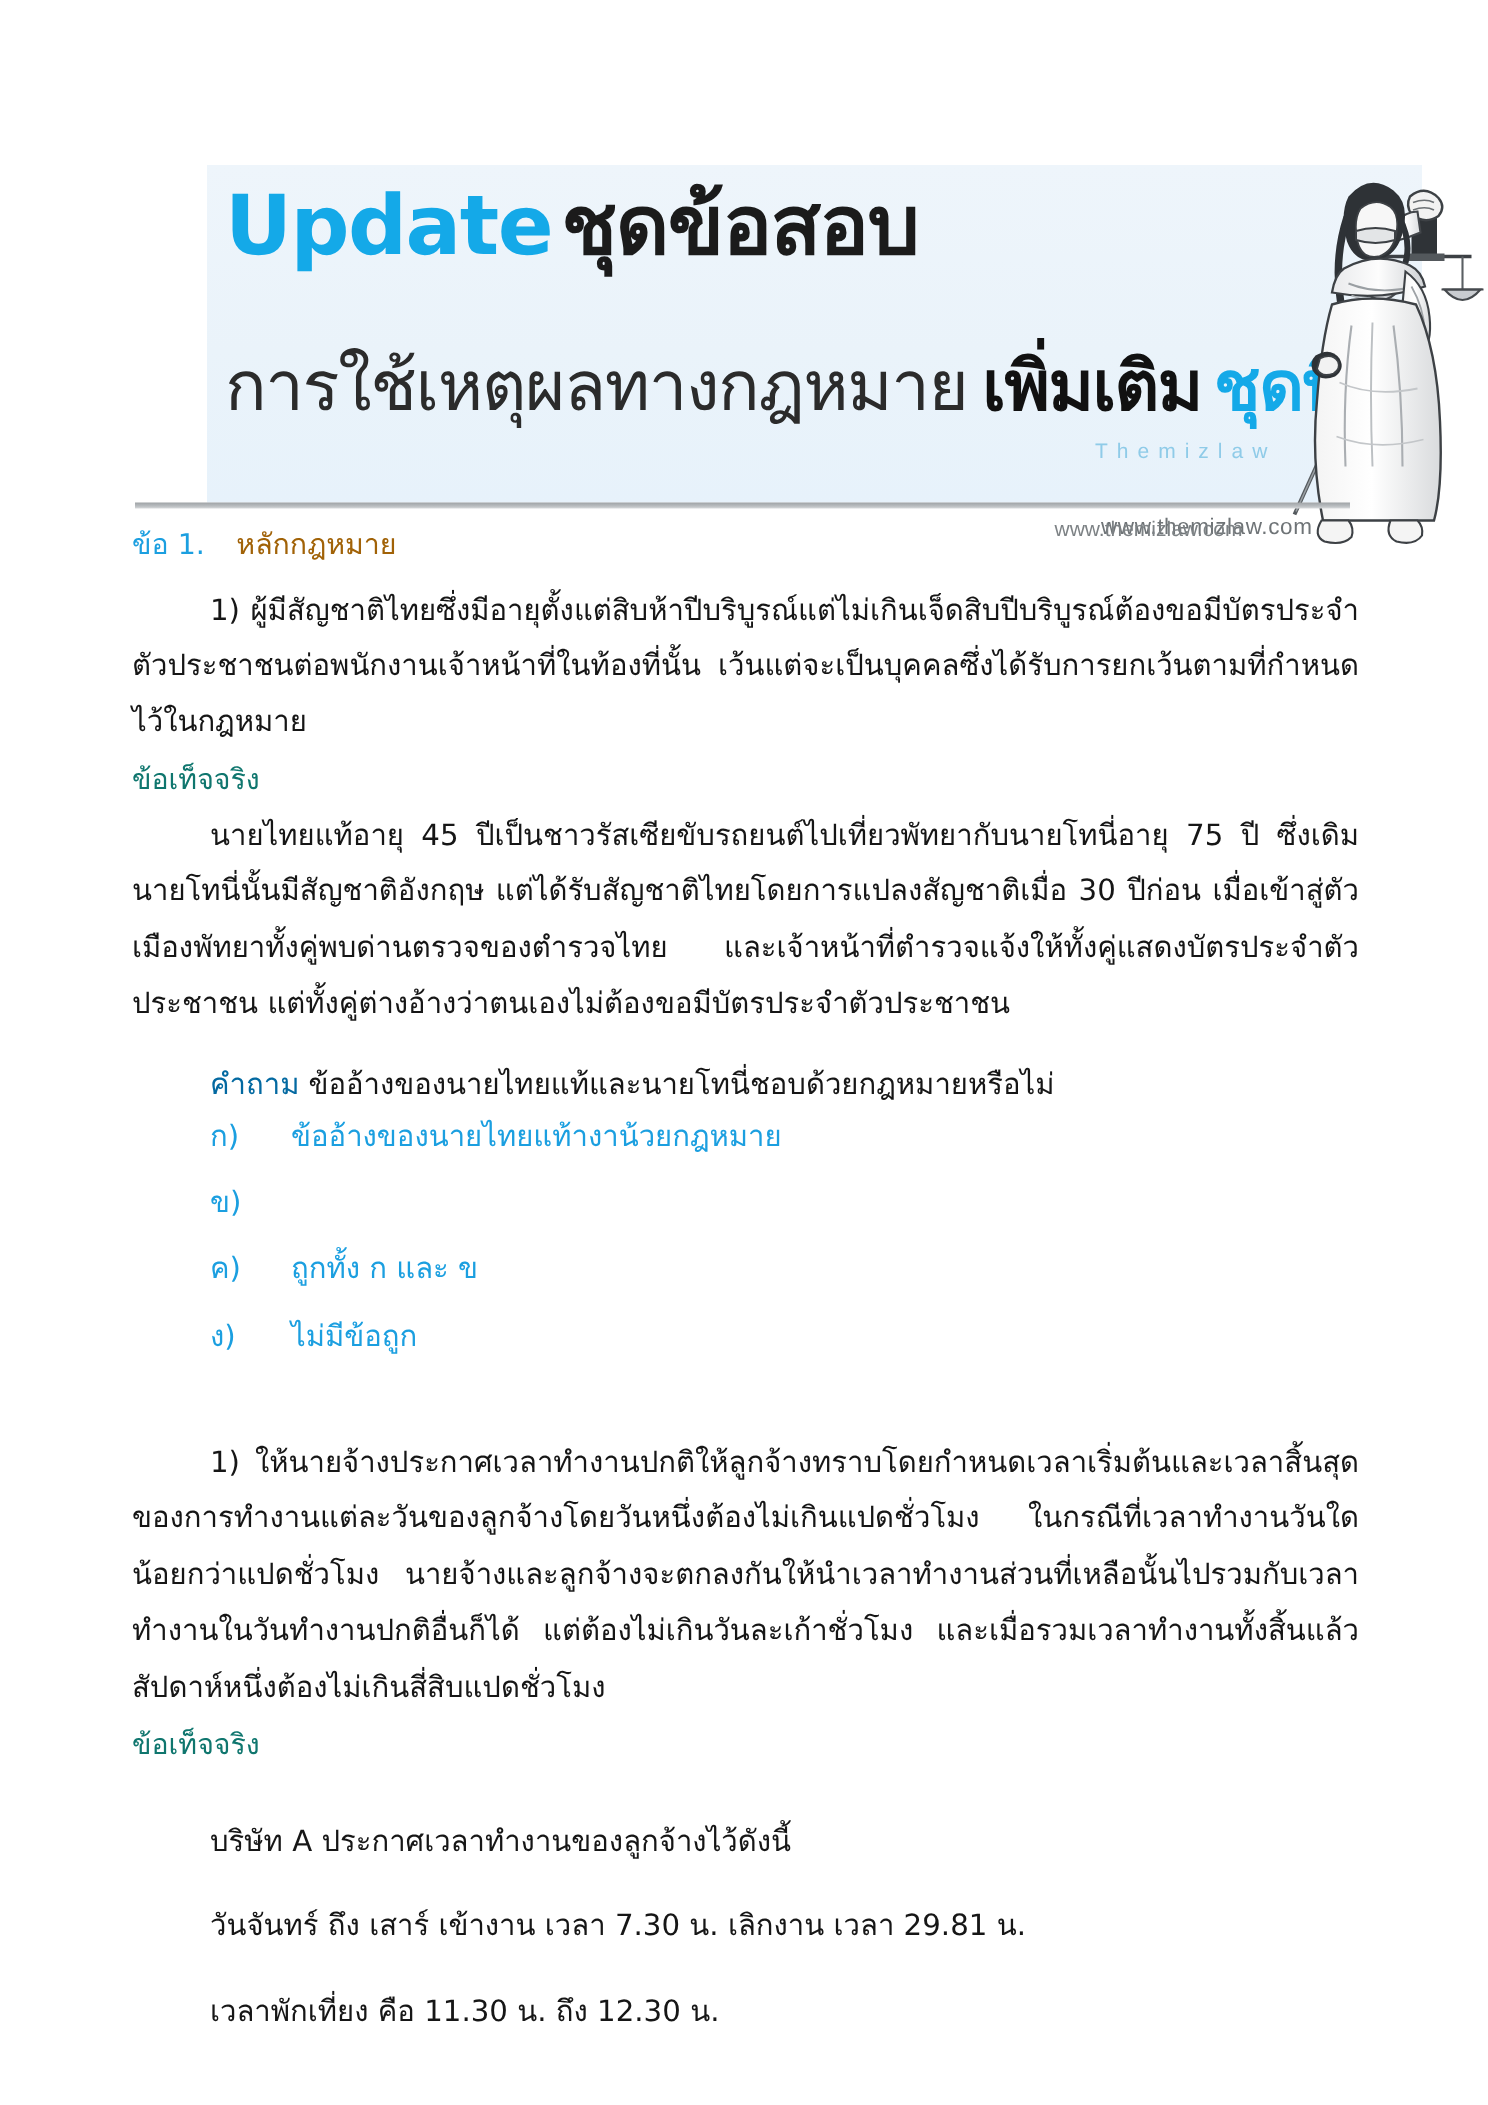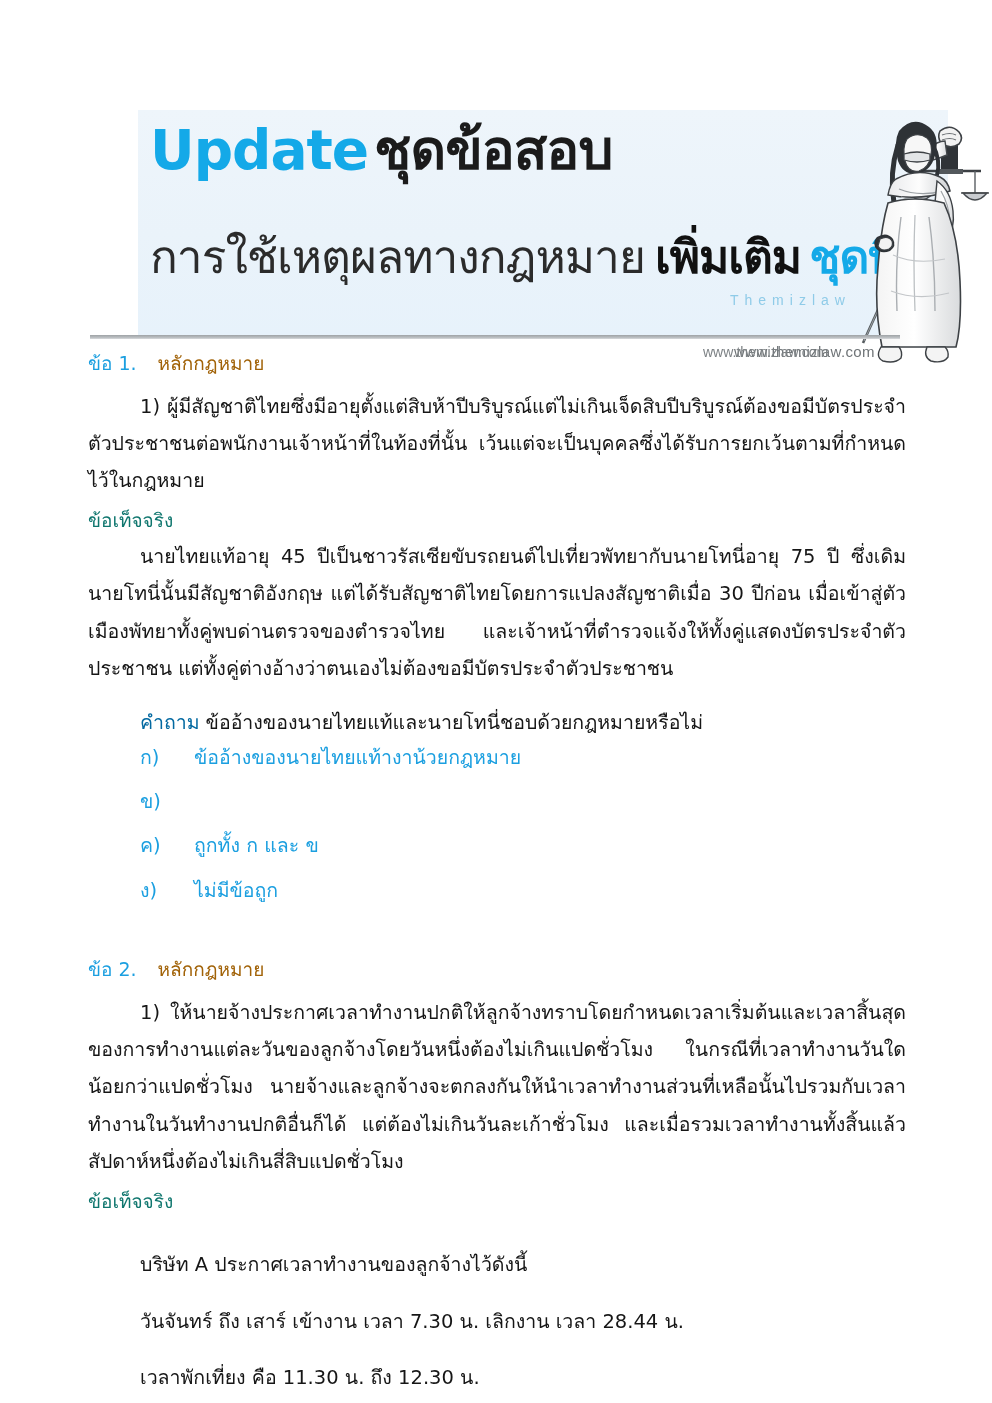--- a/index.html
+++ b/index.html
@@ -323,33 +323,30 @@
         <span class="choice-text">ถูกทั้ง ก และ ข</span>
       </li>
       <li class="choice">
         <span class="choice-key">ง)</span>
         <span class="choice-text">ไม่มีข้อถูก</span>
       </li>
     </ul>
 
     <div class="spacer-34"></div>
 
-    <p class="q-head">
-      <span class="q-no">ข้อ 2.</span><span class="q-label">หลักกฎหมาย</span>
-    </p>
 
     <p class="para indent">1) ให้นายจ้างประกาศเวลาทำงานปกติให้ลูกจ้างทราบโดยกำหนดเวลาเริ่มต้นและเวลาสิ้นสุดของการทำงานแต่ละวันของลูกจ้างโดยวันหนึ่งต้องไม่เกินแปดชั่วโมง ในกรณีที่เวลาทำงานวันใดน้อยกว่าแปดชั่วโมง นายจ้างและลูกจ้างจะตกลงกันให้นำเวลาทำงานส่วนที่เหลือนั้นไปรวมกับเวลาทำงานในวันทำงานปกติอื่นก็ได้  แต่ต้องไม่เกินวันละเก้าชั่วโมง และเมื่อรวมเวลาทำงานทั้งสิ้นแล้ว สัปดาห์หนึ่งต้องไม่เกินสี่สิบแปดชั่วโมง</p>
 
     <p class="plain">ข้อเท็จจริง</p>
 
     <div class="spacer-8"></div>
 
     <div>
       <p class="fact-line">บริษัท A ประกาศเวลาทำงานของลูกจ้างไว้ดังนี้</p>
-      <p class="fact-line">วันจันทร์ ถึง เสาร์ เข้างาน เวลา 7.30 น. เลิกงาน เวลา 28.44 น.</p>
+      <p class="fact-line">วันจันทร์ ถึง เสาร์ เข้างาน เวลา 7.30 น. เลิกงาน เวลา 29.81 น.</p>
       <p class="fact-line">เวลาพักเที่ยง คือ 11.30 น. ถึง 12.30 น.</p>
 
     </div>
 
   </div>
 
   <div style="position:absolute; left:703px; top:344px; font-size:14px; color:#7d8285; font-family:'Liberation Sans', sans-serif;">www.themizlaw.com</div>
 
 </div>
 

